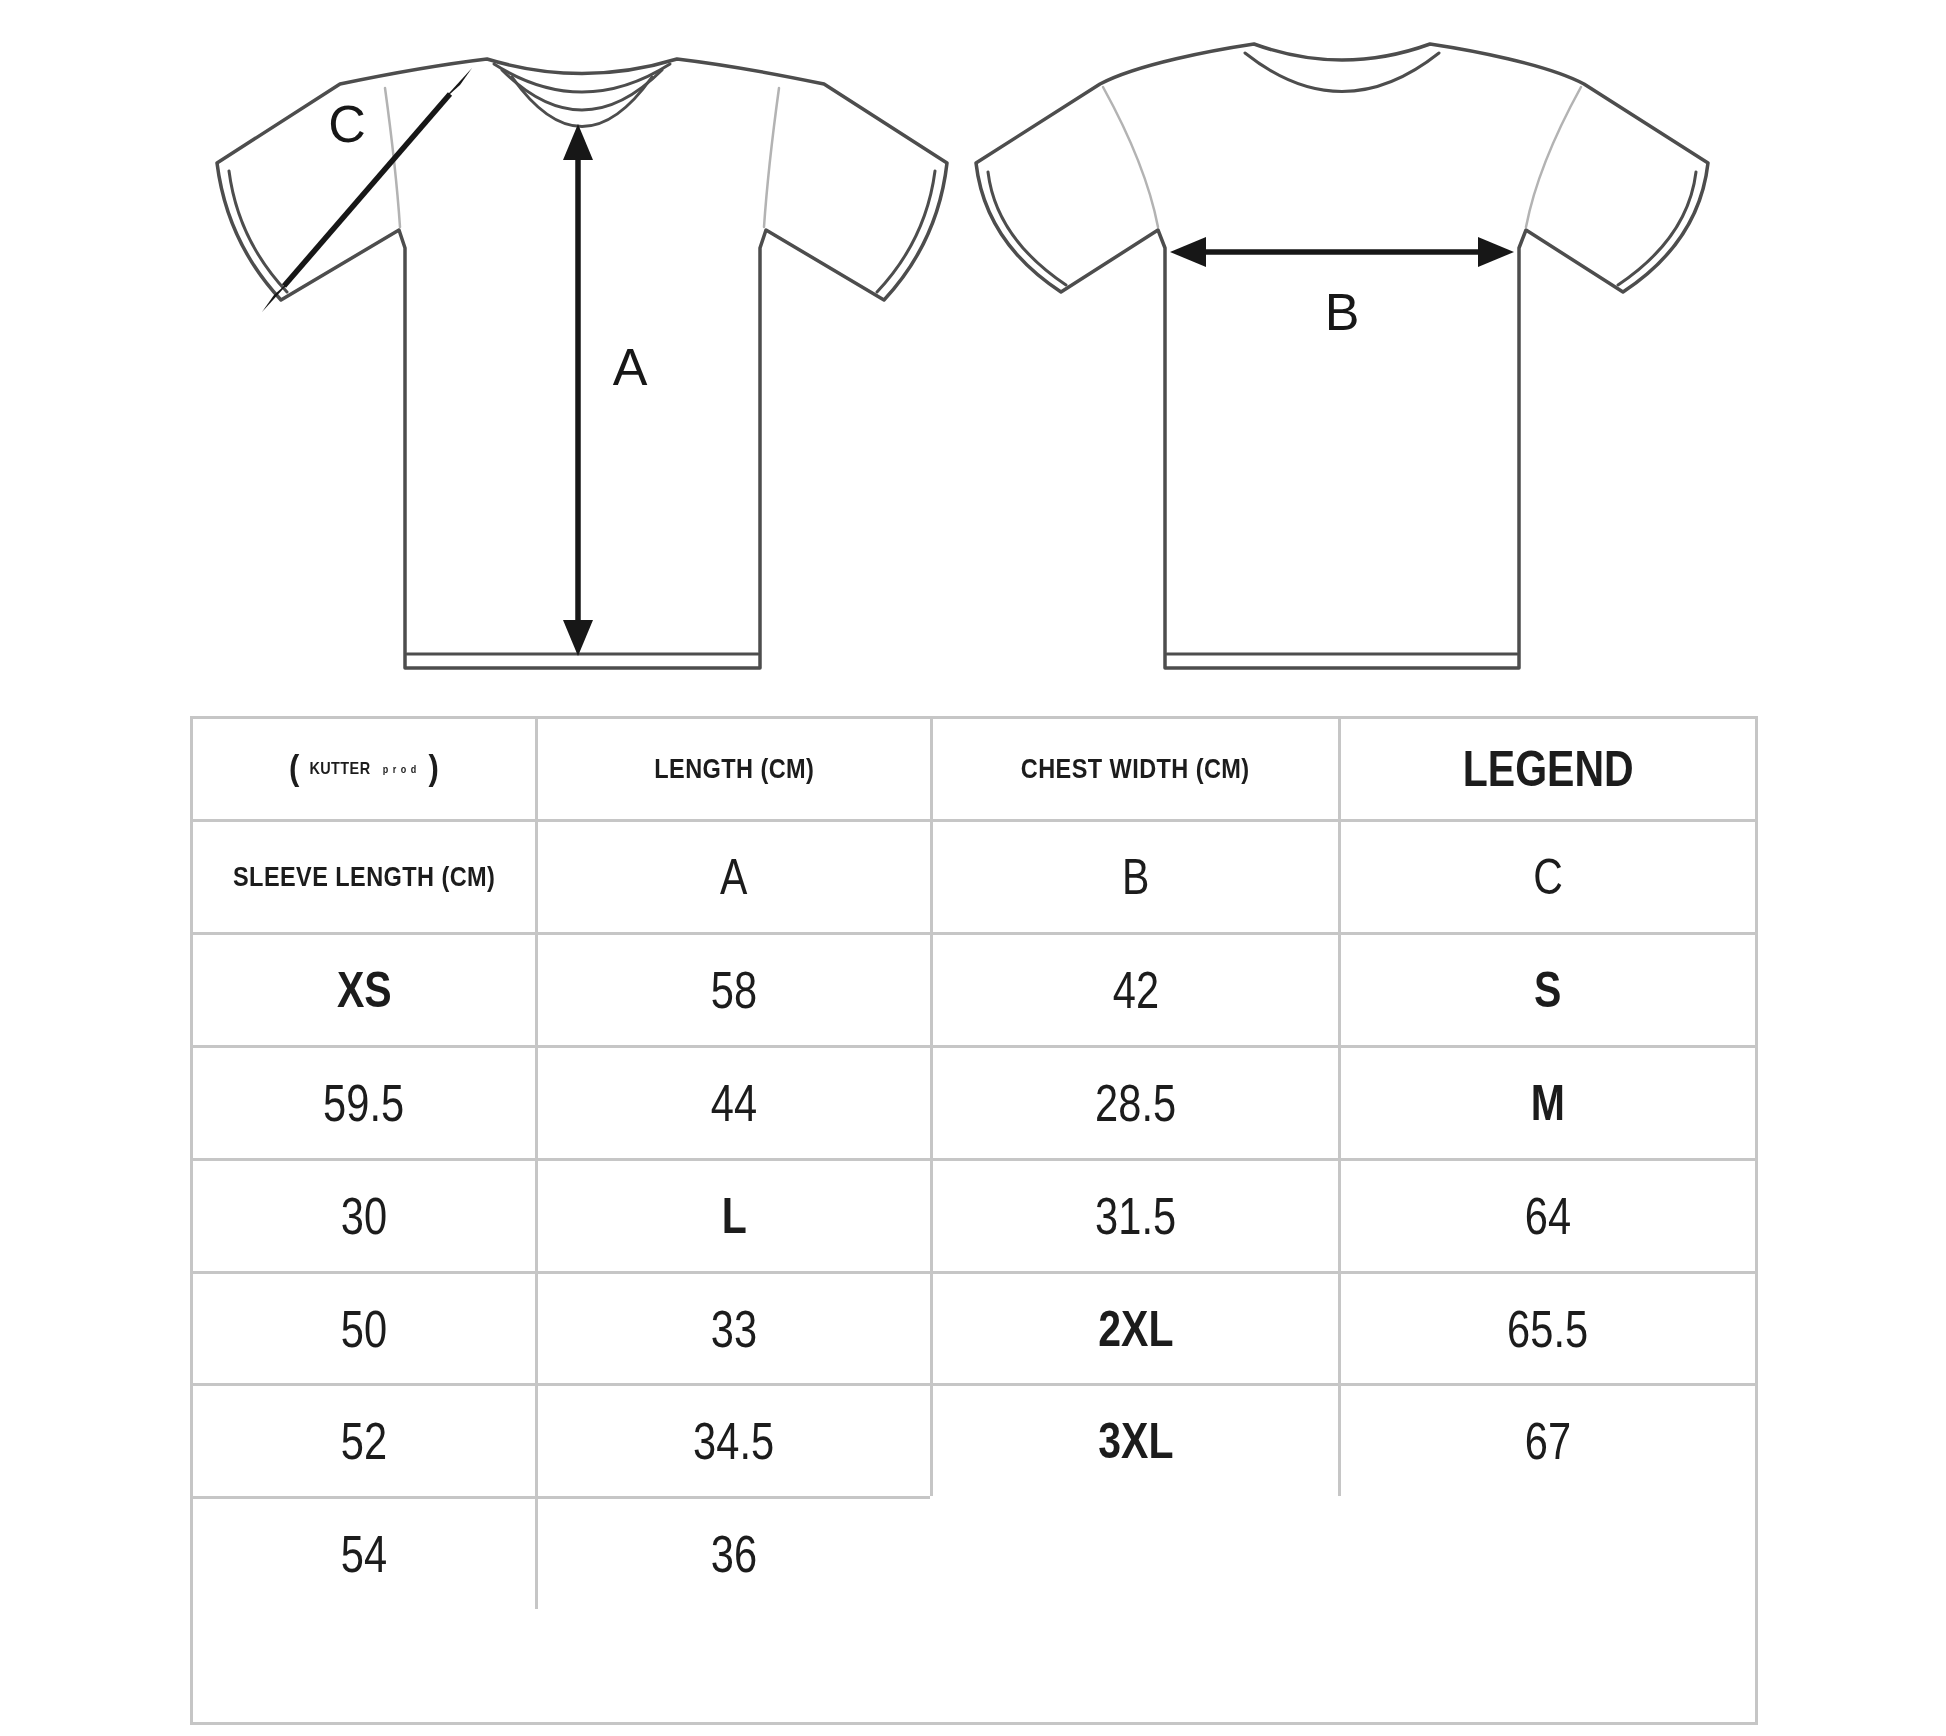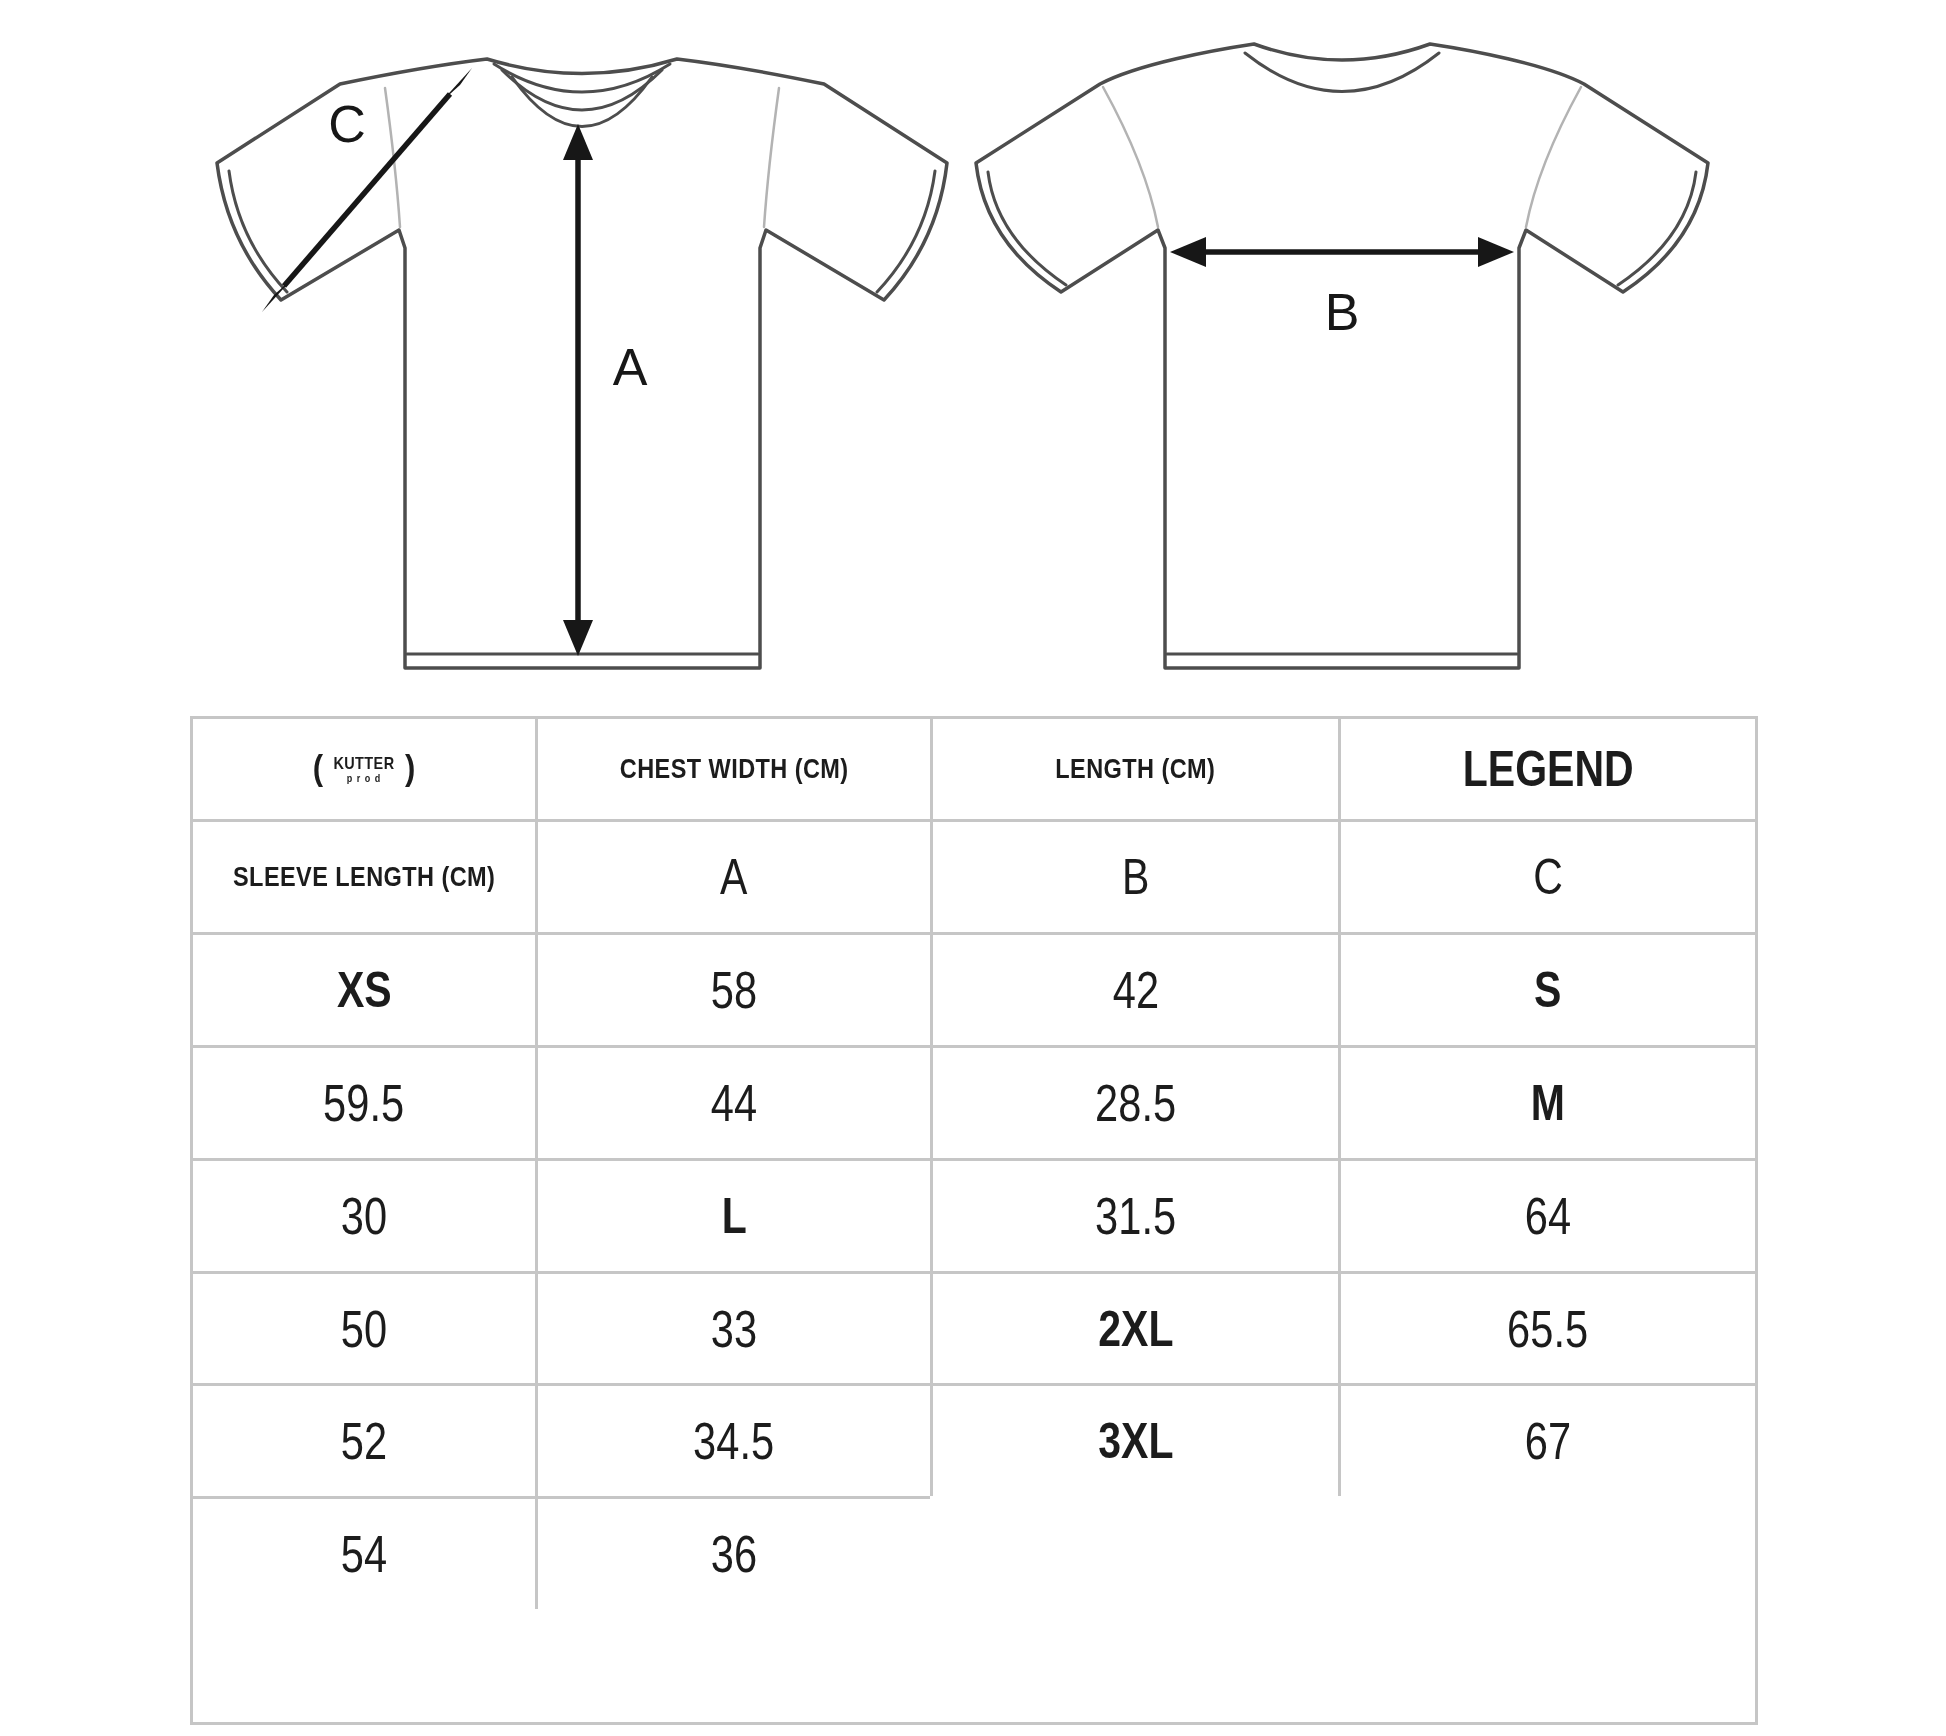--- a/index.html
+++ b/index.html
@@ -36,21 +36,21 @@
 
   .t{display:inline-block;white-space:nowrap;transform:scaleX(.8);transform-origin:center;}
   .hd .t{font-size:28px;font-weight:700;letter-spacing:.5px;transform:scaleX(.84);}
   .sz .t{font-size:50px;font-weight:700;transform:scaleX(.82);}
   .vl .t{font-size:52px;font-weight:400;}
   .lg .t{font-size:50px;font-weight:400;transform:scaleX(.82);}
 
   
   .brand{display:flex;align-items:center;justify-content:center;gap:5px;}
   .paren{font-size:31px;font-weight:700;line-height:.9;transform:scaleY(1.12);}
-  .brand-mid{display:flex;flex-direction:column;align-items:center;}
+  .brand-mid{display:flex;align-items:center;}
   .brand-name{font-size:17px;font-weight:800;letter-spacing:.5px;line-height:1;transform:scaleX(.85);}
   .brand-sub{font-size:10px;font-weight:700;letter-spacing:5px;line-height:1;margin-top:2px;padding-left:5px;transform:scaleX(.9);}
 </style>
 </head>
 <body>
 
 <div class="stage">
 
   <div class="diagram">
     <svg width="1946" height="714" viewBox="0 0 1946 714" xmlns="http://www.w3.org/2000/svg">
@@ -113,24 +113,24 @@
       <div class="brand">
         <span class="paren">(</span>
         <span class="brand-mid">
           <span class="brand-name">KUTTER</span>
           <span class="brand-sub">prod</span>
         </span>
         <span class="paren">)</span>
       </div>
     </div>
     <div class="cell hd">
+        <span class="t">LENGTH (CM)</span>
+      </div>
+    <div class="cell hd">
         <span class="t">CHEST WIDTH (CM)</span>
-      </div>
-    <div class="cell hd">
-        <span class="t">LENGTH (CM)</span>
       </div>
     <div class="cell sz">
         <span class="t">LEGEND</span>
       </div>
 
     <div class="cell hd">
         <span class="t">SLEEVE LENGTH (CM)</span>
       </div>
     <div class="cell lg">
         <span class="t">A</span>

